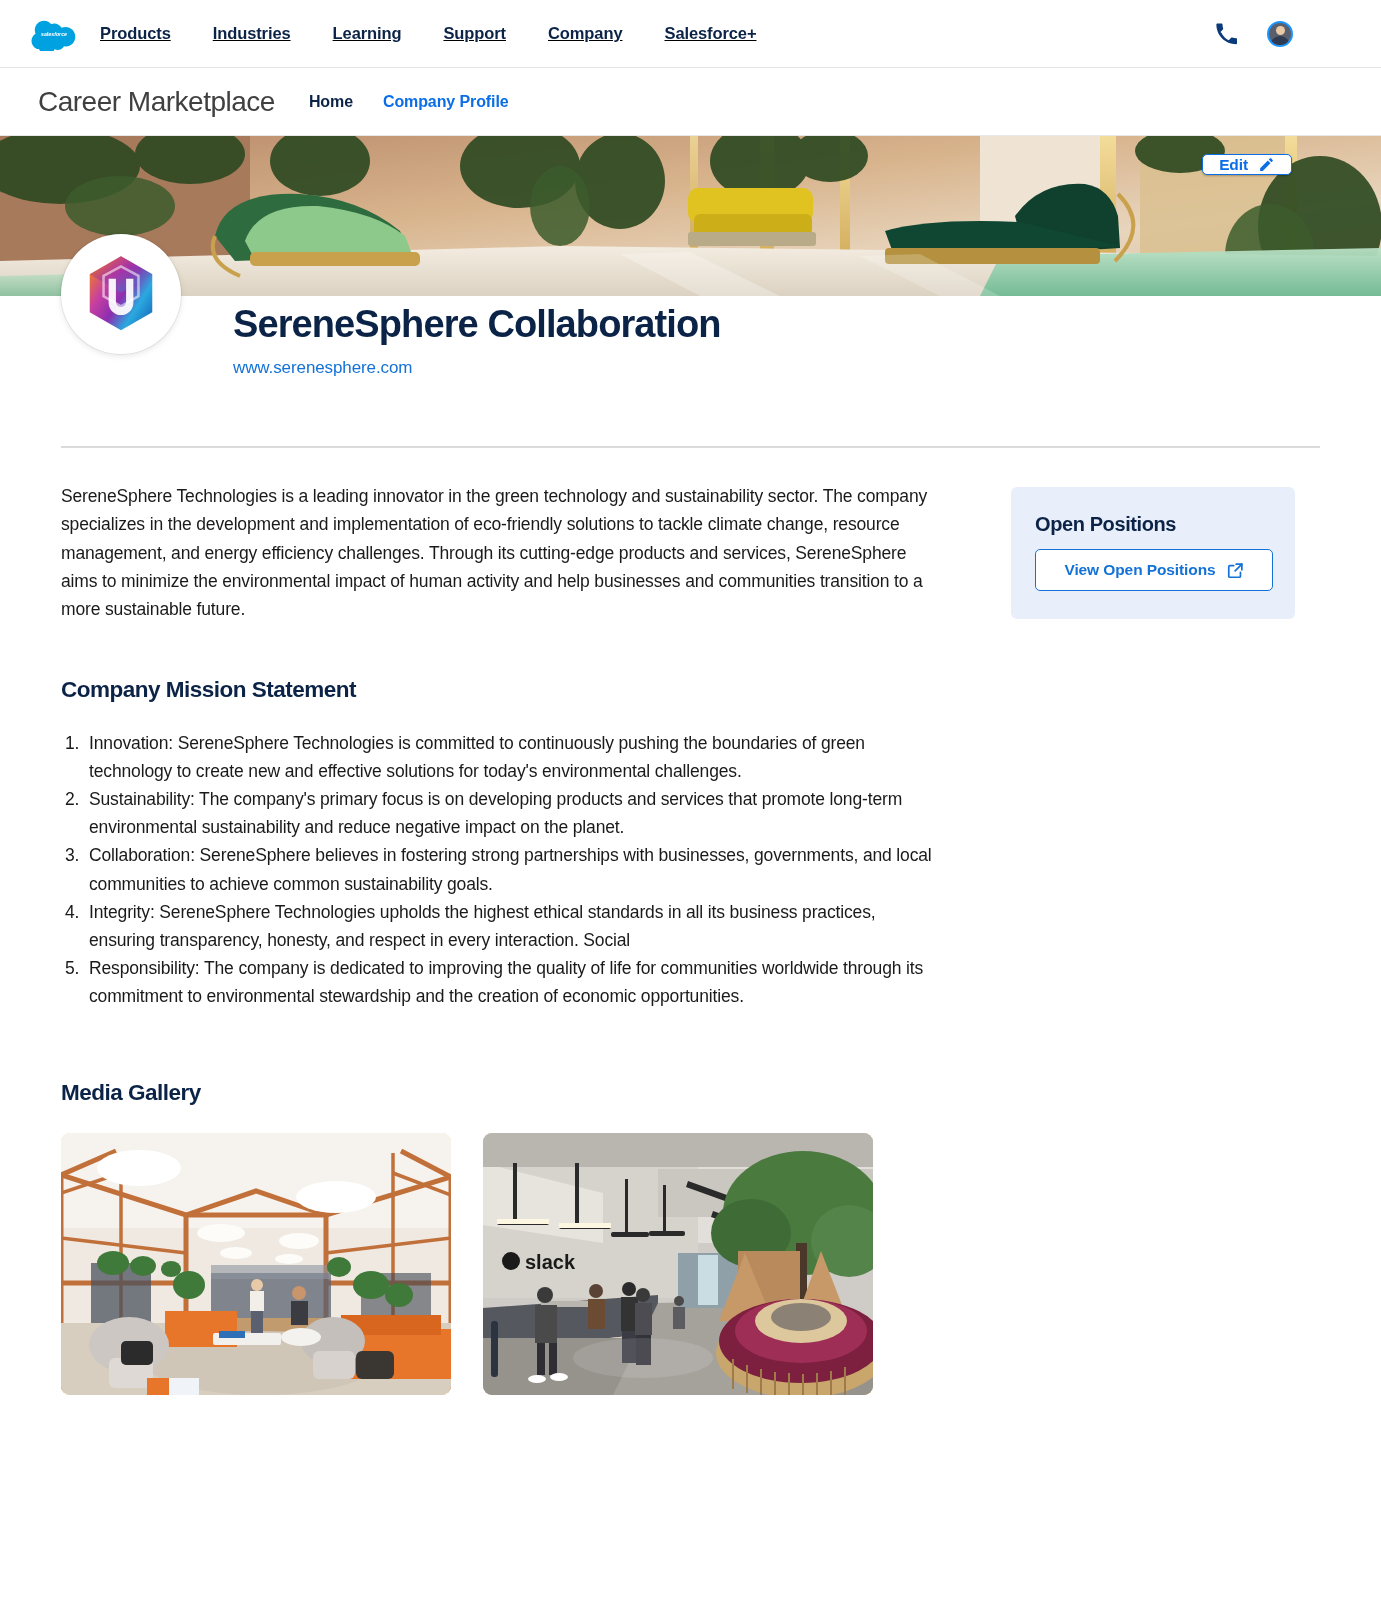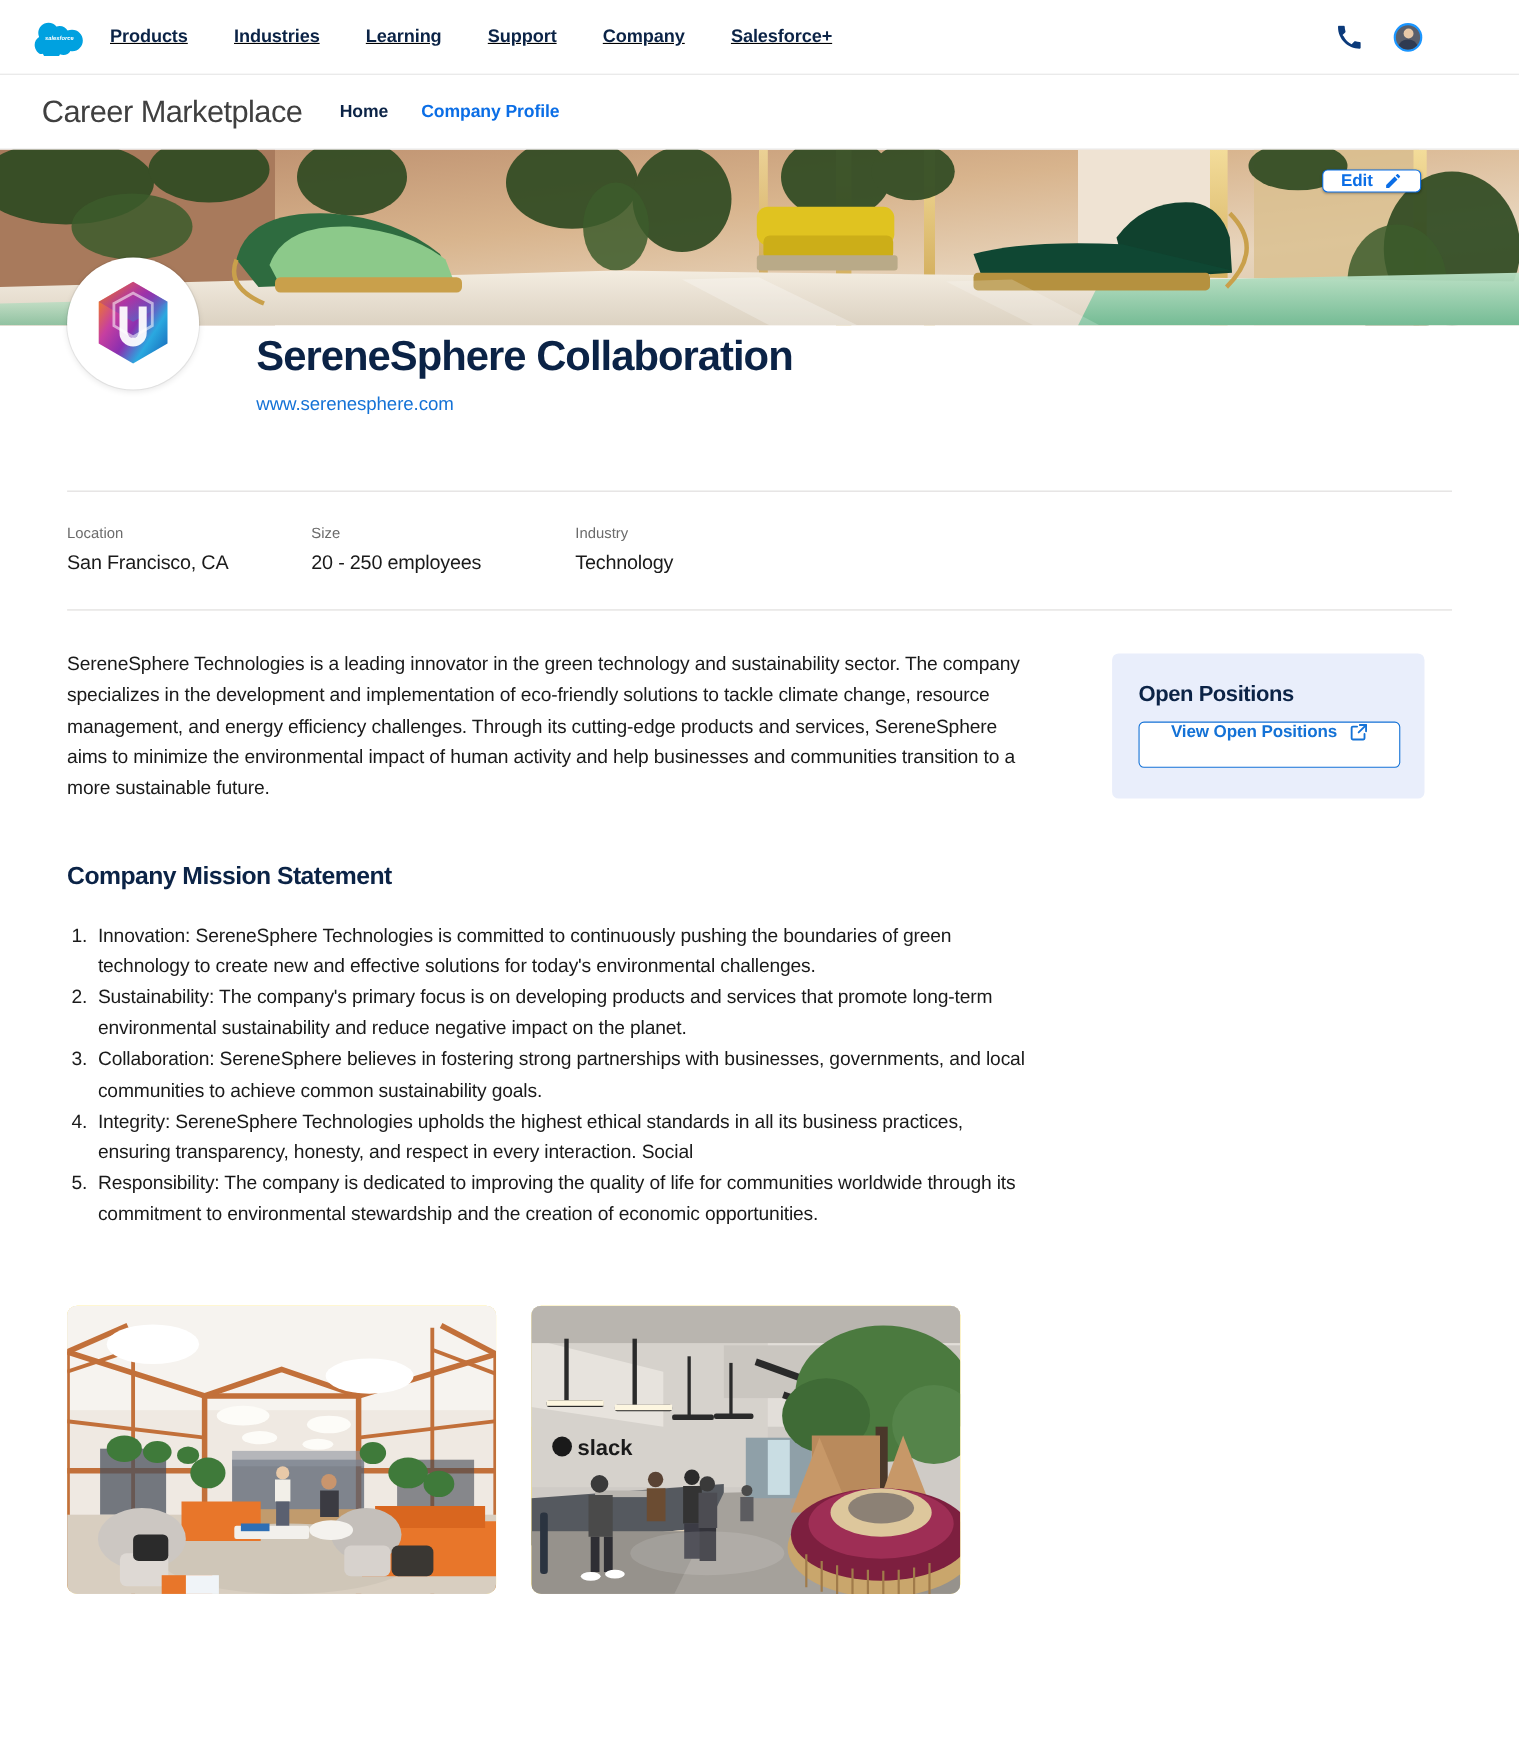--- a/index.html
+++ b/index.html
@@ -265,21 +265,21 @@
     letter-spacing: -0.1px;
     margin-bottom: 22px;
   }
   .op-btn {
     background: #ffffff;
     border: 1.5px solid #1472d6;
     border-radius: 5px;
     height: 42px;
     width: 238px;
     display: flex;
-    align-items: flex-start;
+    align-items: center;
     justify-content: center;
     gap: 11px;
     cursor: pointer;
   }
   .op-btn span {
     font-size: 15.5px;
     font-weight: 700;
     color: #1472d6;
     letter-spacing: -0.1px;
   }
@@ -444,34 +444,20 @@
           <path d="M33 34 h10 v32 a7 7 0 0 0 14 0 V34 h10 v33 a17 17 0 0 1 -34 0 z" fill="#ffffff" opacity="0.93"></path>
           <path d="M26 30 L50 17 L74 30 L74 58 L50 72 L26 58 Z" fill="none" stroke="#ffffff" stroke-width="3.5" opacity="0.55"></path>
         </svg>
       </div>
       <h1 class="company-name">SereneSphere Collaboration</h1>
       <a class="company-url" href="#">www.serenesphere.com</a>
     </div>
 
     <div class="divider"></div>
 
-    <div class="meta-row">
-      <div class="meta-item">
-        <div class="meta-label">Location</div>
-        <div class="meta-value">San Francisco, CA</div>
-      </div>
-      <div class="meta-item">
-        <div class="meta-label">Size</div>
-        <div class="meta-value">20 - 250 employees</div>
-      </div>
-      <div class="meta-item">
-        <div class="meta-label">Industry</div>
-        <div class="meta-value">Technology</div>
-      </div>
-    </div>
 
     <div class="divider" style="margin:0;"></div>
 
     <div class="body-grid">
       <div class="body-main">
 
         <div>
           <p class="overview-text">SereneSphere Technologies is a leading innovator in the green technology and sustainability sector. The company specializes in the development and implementation of eco-friendly solutions to tackle climate change, resource management, and energy efficiency challenges. Through its cutting-edge products and services, SereneSphere aims to minimize the environmental impact of human activity and help businesses and communities transition to a more sustainable future.</p>
         </div>
 
@@ -480,20 +466,21 @@
           <ol class="mission-list">
             <li>Innovation: SereneSphere Technologies is committed to continuously pushing the boundaries of green technology to create new and effective solutions for today's environmental challenges.</li>
             <li>Sustainability: The company's primary focus is on developing products and services that promote long-term environmental sustainability and reduce negative impact on the planet.</li>
             <li>Collaboration: SereneSphere believes in fostering strong partnerships with businesses, governments, and local communities to achieve common sustainability goals.</li>
             <li>Integrity: SereneSphere Technologies upholds the highest ethical standards in all its business practices, ensuring transparency, honesty, and respect in every interaction. Social</li>
             <li>Responsibility: The company is dedicated to improving the quality of life for communities worldwide through its commitment to environmental stewardship and the creation of economic opportunities.</li>
           </ol>
         </div>
 
         <div class="gallery-block">
+          <div class="section-title">Media Gallery</div>
           <div class="gallery">
 
             <div class="gallery-item">
               <svg viewBox="0 0 390 262" preserveAspectRatio="none">
                 <rect width="390" height="262" fill="#efe9e2"></rect>
                 <rect x="0" y="0" width="390" height="95" fill="#f6f3ef"></rect>
 
                 <g stroke="#c2703a" stroke-width="5" fill="none">
                   <path d="M0 42 L125 82 L265 82 L390 44"></path>
                   <path d="M125 82 L125 262"></path>

